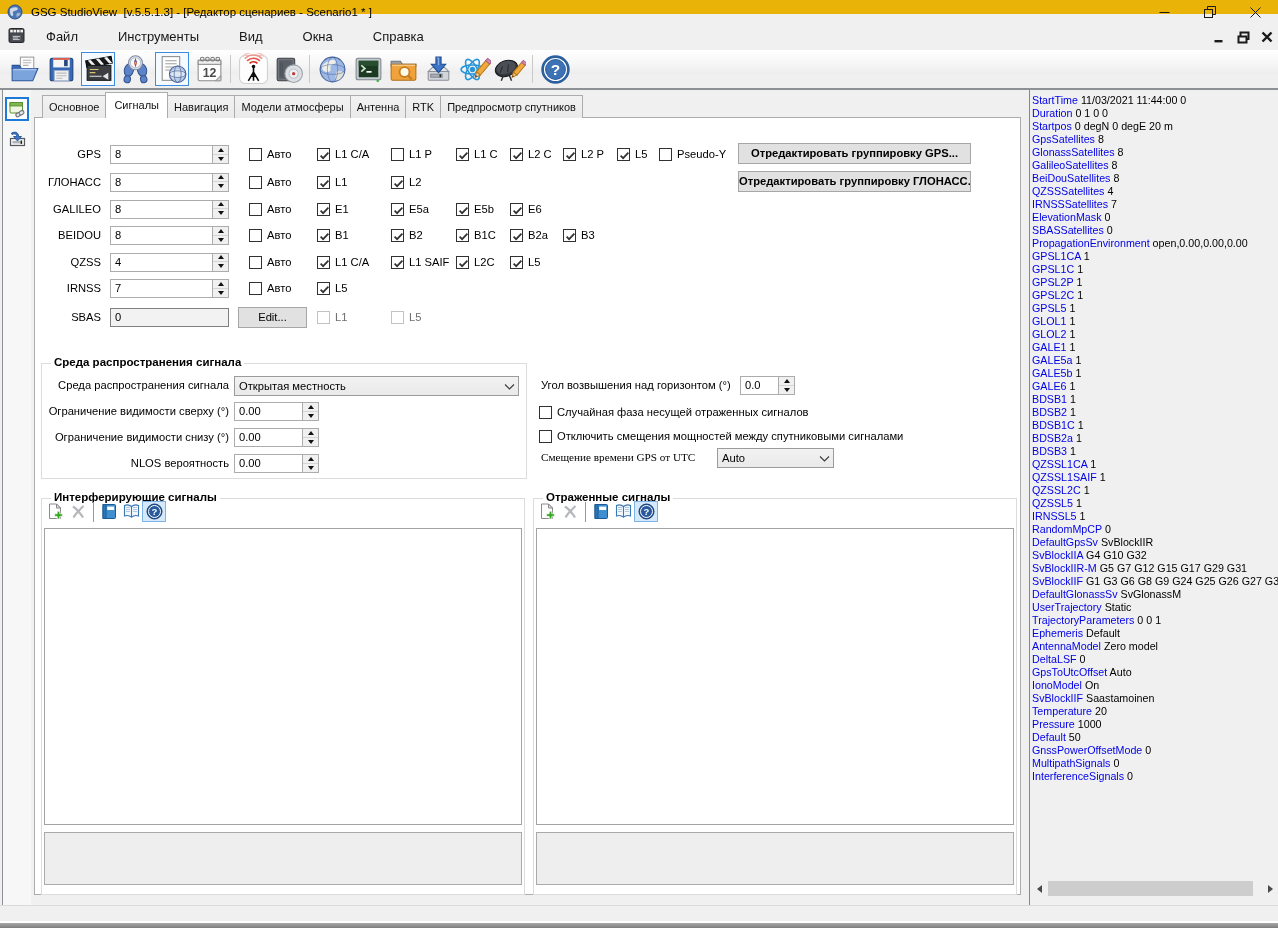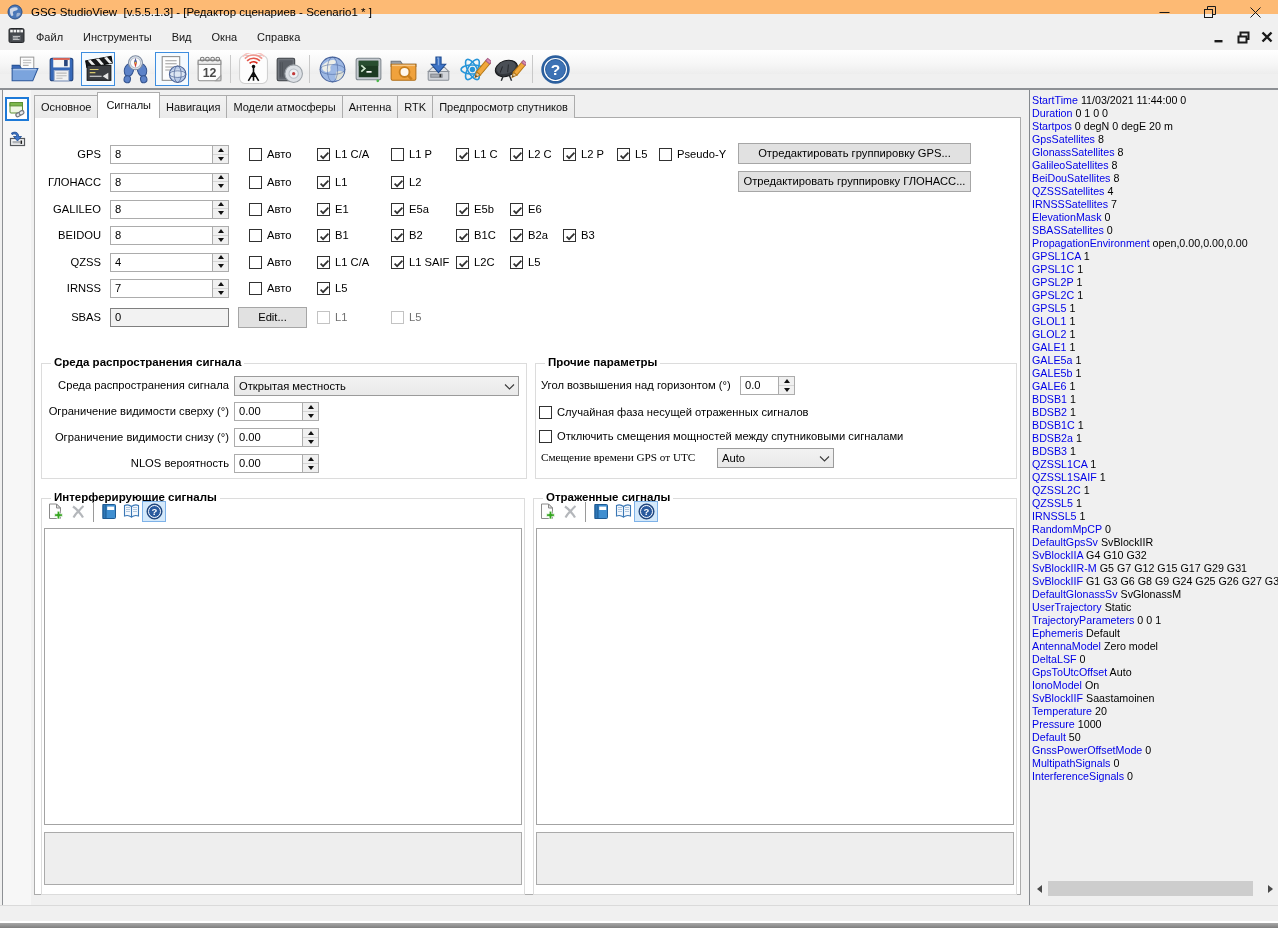--- a/index.html
+++ b/index.html
@@ -1,51 +1,51 @@
 <!DOCTYPE html>
 <html><head>
 <meta charset="utf-8">
 <style>
   * { margin:0; padding:0; box-sizing:border-box; }
   html,body { width:1278px; height:928px; overflow:hidden; }
   body { font-family:"Liberation Sans", sans-serif; font-size:12px; color:#000; background:#f0f0f0; position:relative; -webkit-font-smoothing:antialiased; }
 
   
-  #titlebar { position:absolute; left:0; top:0; width:1278px; height:14px; background:#fdba74; }
+  #titlebar { position:absolute; left:0; top:0; width:1278px; height:14px; background:#eab308; }
   #title-icon { position:absolute; left:7px; top:4px; width:16px; height:16px; }
   #title-text { position:absolute; left:31px; top:0; height:24px; line-height:24px; font-size:11.5px; color:#000; white-space:pre; }
   .wbtn { position:absolute; top:0; width:34px; height:24px; display:flex; align-items:center; justify-content:center; }
   #btn-minimize { left:1147px; } #btn-maximize { left:1193px; } #btn-close { left:1238px; }
 
   
   #menubar { position:absolute; left:0; top:24px; width:1278px; height:26px; background:#f0f0f0; }
   #menu-doc-icon { position:absolute; left:8px; top:3px; width:17px; height:17px; }
   #menu-items { position:absolute; left:26px; top:0; height:26px; display:flex; }
-  .menu-item { padding:0 10px; line-height:26px; font-size:11px; color:#161616; }
+  .menu-item { padding:0 20px; line-height:26px; font-size:13px; color:#161616; }
   .mdibtn { position:absolute; top:0; width:22px; height:26px; display:flex; align-items:center; justify-content:center; }
   #mdi-min { left:1208px; } #mdi-restore { left:1232px; } #mdi-close { left:1256px; }
 
   
   #toolbar { position:absolute; left:0; top:50px; width:1278px; height:24px; background:linear-gradient(#ffffff,#f6f6f6 60%,#ededed); }
   .tbtn { position:absolute; top:2px; width:34px; height:34px; border:1px solid transparent; display:flex; align-items:center; justify-content:center; }
   .tbtn[data-selected="true"] { border-color:#3d8ddf; background:#f4faff; }
   .tbtn svg { width:33px; height:33px; }
   .tsep { position:absolute; top:5px; width:1px; height:28px; background:#c9c9c9; }
   #mditop { position:absolute; left:0; top:88px; width:1278px; height:2px; background:#8d9094; border-bottom:1px solid #c8c8c8; height:3px; }
 
   
   #client { position:absolute; left:0; top:90px; width:1278px; height:815px; background:#f0f0f0; }
   #client-leftedge { position:absolute; left:2px; top:90px; width:1px; height:833px; background:#8d9094; }
   #sidebar { position:absolute; left:3px; top:90px; width:28px; height:815px; background:#f7f7f7; }
   .sbtn { position:absolute; left:2px; width:24px; height:24px; display:flex; align-items:center; justify-content:center; }
   .sbtn[data-selected="true"] { border:2px solid #1d7ad8; background:#ffffff; }
   #sbtn-1 { top:7px; } #sbtn-2 { top:36px; }
 
   
-  #tabstrip { position:absolute; left:34px; top:92px; height:26px; display:flex; align-items:flex-end; z-index:3; }
+  #tabstrip { position:absolute; left:42px; top:92px; height:26px; display:flex; align-items:flex-end; z-index:3; }
   .tab { height:23px; line-height:22px; padding:0 6px; font-size:11px; background:linear-gradient(#f2f2f2,#eaeaea); border:1px solid #acacac; border-bottom:none; margin-right:-1px; color:#111; }
   .tab[data-active="true"] { height:26px; line-height:25px; background:#ffffff; padding:0 8px; position:relative; z-index:4; }
 
   
   #page { position:absolute; left:34px; top:117px; width:987px; height:778px; background:#ffffff; border:1px solid #acacac; }
   .grp { position:absolute; border:1px solid #dcdcdc; }
   .grp-legend { position:absolute; top:-8px; left:9px; background:#ffffff; padding:0 3px; font-weight:bold; font-size:11.5px; white-space:nowrap; }
 
   
   .navrow { position:absolute; left:0; width:985px; height:19px; }
@@ -61,21 +61,21 @@
   .spinbox[data-dis="true"] { background:#f2f2f2; border-color:#7f7f7f; }
 
   .chkitem { position:absolute; top:0; height:19px; }
   .chk { position:absolute; left:0; top:3px; width:13px; height:13px; background:#fff; border:1px solid #313131; }
   .chk svg { position:absolute; left:0; top:0; }
   .chk[data-dis="true"] { border-color:#c3c3c3; }
   .chklabel { position:absolute; left:18px; top:0; line-height:19px; font-size:11.2px; white-space:nowrap; }
   .chkitem[data-dis="true"] .chklabel { color:#6f6f6f; }
 
   .pushbtn { position:absolute; height:21px; background:#e1e1e1; border:1px solid #a6a6a6; text-align:center; font-size:11.2px; color:#000; line-height:19px; white-space:nowrap; overflow:hidden; }
-  .navrow .grpbtn { left:703px; top:-2px; width:233px; }
+  .navrow .grpbtn { left:703px; top:-2px; width:233px;font-weight:bold; }
   .navrow .editbtn { left:203px; top:-1px; width:69px; }
 
   
   .fldlabel { position:absolute; height:19px; line-height:19px; font-size:11.2px; text-align:right; white-space:nowrap; }
   .combo { position:absolute; height:20px; border:1px solid #9b9b9b; background:linear-gradient(#f2f2f2,#e9e9e9); }
   .combo .cval { position:absolute; left:4px; top:0; right:18px; line-height:18px; font-size:11.2px; overflow:hidden; white-space:nowrap; }
   .combo .chev { position:absolute; right:3px; top:6px; }
 
   
   .minibar-icon { position:absolute; top:385px; width:17px; height:17px; }
@@ -873,23 +873,20 @@
               <span class="tri-up"></span>
             </span>
             <span class="half dn">
               <span class="tri-dn"></span>
             </span>
           </span>
         </span>
       </div>
     </div>
 
-  <div class="grp" style="left:500px; top:245px; width:482px; height:116px;">
-    <span class="grp-legend">Прочие параметры</span>
-  </div>
   <span class="fldlabel" style="left:506px; top:258px; text-align:left;">Угол возвышения над горизонтом (°)</span>
   <span class="spinbox" style="left:705px; top:258px; width:55px;">
     <span class="val">0.0</span>
     <span class="spinner">
       <span class="half up">
           <span class="tri-up"></span>
         </span>
       <span class="half dn">
           <span class="tri-dn"></span>
         </span>

